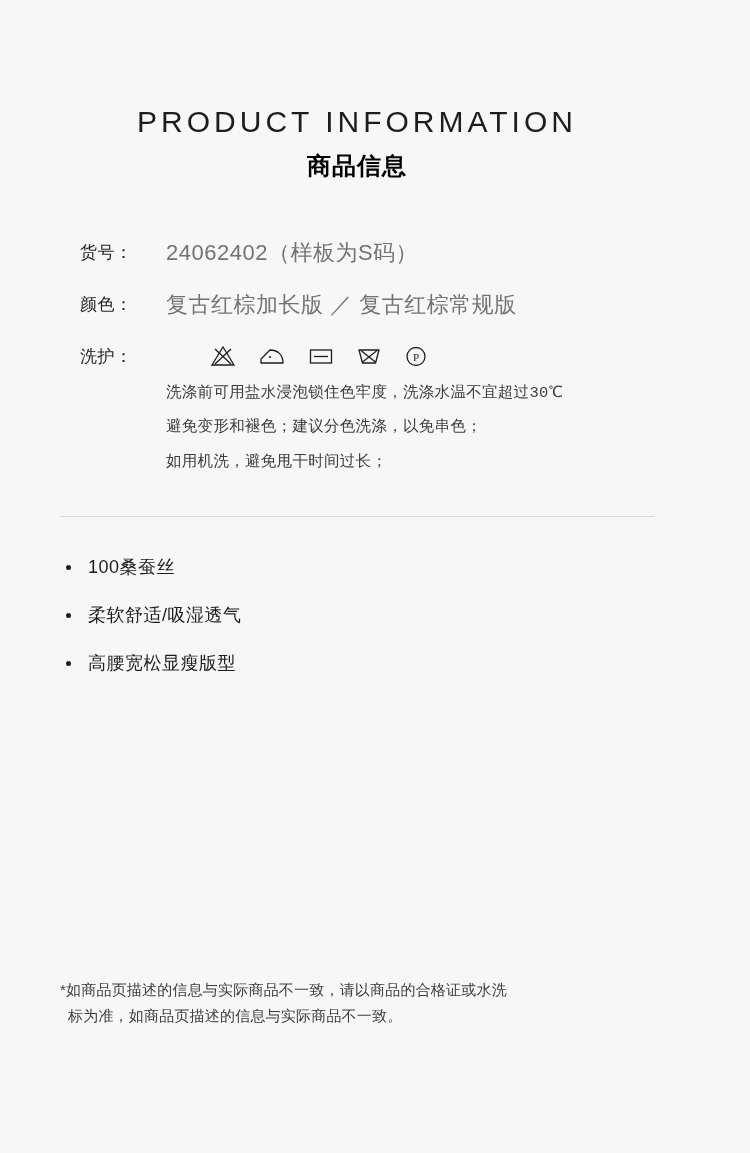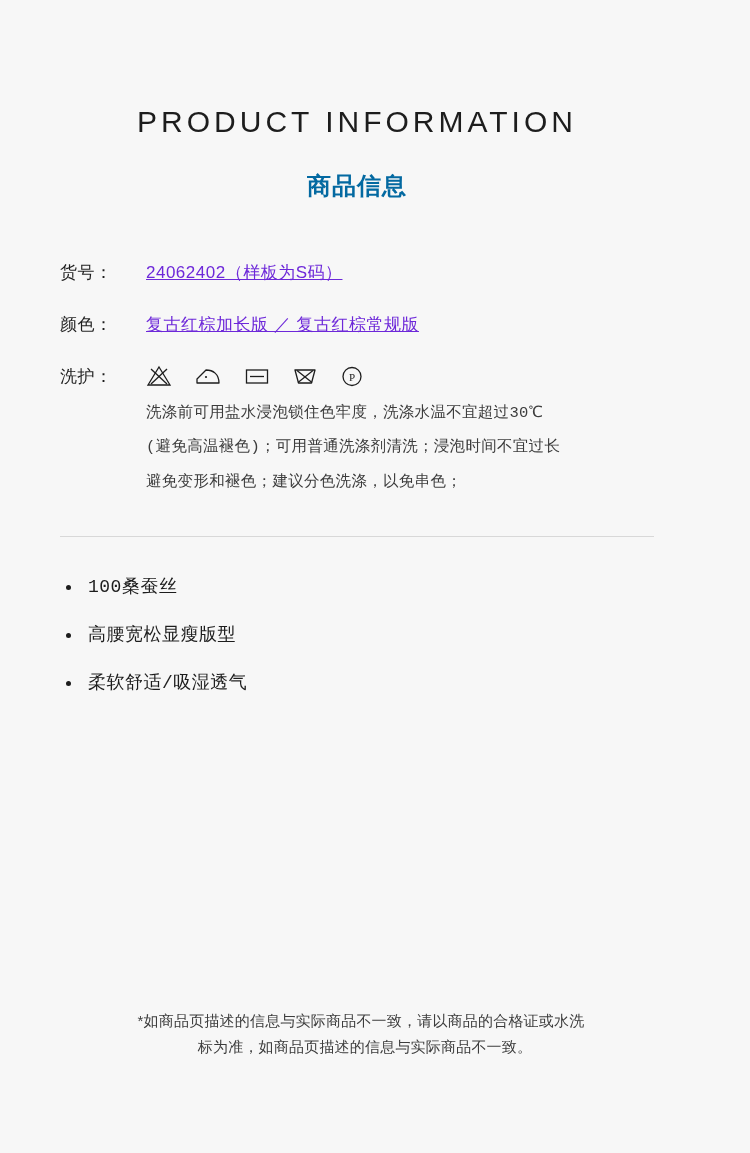--- a/index.html
+++ b/index.html
@@ -28,56 +28,56 @@
   .title-en {
     font-size: 30px;
     letter-spacing: 4px;
     color: #1d1d1d;
     font-weight: 400;
     line-height: 1.2;
   }
   .title-cn {
     font-size: 24px;
     font-weight: bold;
-    color: #0369a1;
-    margin-top: 30px;
+    color: #000000;
+    margin-top: 10px;
     letter-spacing: 1px;
   }
 
   .info-block {
     margin-top: 58px;
-    padding-left: 60px;
+    padding-left: 80px;
     padding-right: 52px;
   }
   .row {
     display: flex;
     align-items: flex-start;
     margin-bottom: 26px;
   }
   .label {
     width: 86px;
     flex: 0 0 86px;
     font-size: 17px;
     color: #1d1d1d;
     line-height: 26px;
     letter-spacing: 0.5px;
   }
   .value {
-    font-size: 17px;
-    color: #6d28d9;
+    font-size: 22px;
+    color: #737373;
     line-height: 26px;
     letter-spacing: 0.5px;
-    text-decoration: underline;
   }
   .value.sep {
     white-space: nowrap;
   }
 
   .care-row {
     margin-bottom: 8px;
+    gap: 44px;
   }
   .care-icons {
     display: flex;
     align-items: center;
     gap: 22px;
     padding-top: 1px;
   }
   .care-icons svg {
     display: block;
   }
@@ -97,21 +97,20 @@
   .divider {
     margin: 42px 60px 0 60px;
     height: 1px;
     background: #d8d8d8;
   }
 
   .features {
     margin: 36px 0 0 0;
     padding: 0 0 0 66px;
     list-style: none;
-    font-family: Liberation Mono, monospace;
   }
   .features li {
     position: relative;
     font-size: 18px;
     color: #1d1d1d;
     line-height: 28px;
     margin-bottom: 20px;
     padding-left: 22px;
     letter-spacing: 0.5px;
   }
@@ -123,26 +122,25 @@
     width: 5px;
     height: 5px;
     background: #1d1d1d;
     border-radius: 50%;
   }
 
   .footnote {
     position: absolute;
     left: 60px;
     right: 52px;
-    top: 1008px;
+    top: 977px;
     font-size: 15px;
     line-height: 1.75;
     color: #3c3c3c;
     letter-spacing: 0.2px;
-    text-align: center;
   }
   .footnote p {
     margin: 0;
   }
   .footnote p.indent {
     text-indent: 8px;
   }
 </style>
 </head>
 <body>
@@ -206,32 +204,32 @@
             <circle cx="12" cy="11.5" r="9" fill="none" stroke="#1d1d1d" stroke-width="1.3"></circle>
             <text x="12" y="16" text-anchor="middle" font-family="Liberation Serif, serif" font-size="11" fill="#1d1d1d">P</text>
           </svg>
         </span>
 
       </div>
     </div>
 
     <div class="care-text">
       <p>洗涤前可用盐水浸泡锁住色牢度，洗涤水温不宜超过30℃</p>
-      <p>(避免高温褪色)；可用普通洗涤剂清洗；浸泡时间不宜过长</p>
       <p>避免变形和褪色；建议分色洗涤，以免串色；</p>
+      <p>如用机洗，避免甩干时间过长；</p>
     </div>
 
   </div>
 
   <div class="divider"></div>
 
   <ul class="features">
     <li>100桑蚕丝</li>
+    <li>柔软舒适/吸湿透气</li>
     <li>高腰宽松显瘦版型</li>
-    <li>柔软舒适/吸湿透气</li>
   </ul>
 
   <div class="footnote">
     <p>*如商品页描述的信息与实际商品不一致，请以商品的合格证或水洗</p>
     <p class="indent">标为准，如商品页描述的信息与实际商品不一致。</p>
   </div>
 
 </div>
 
 </body></html>

